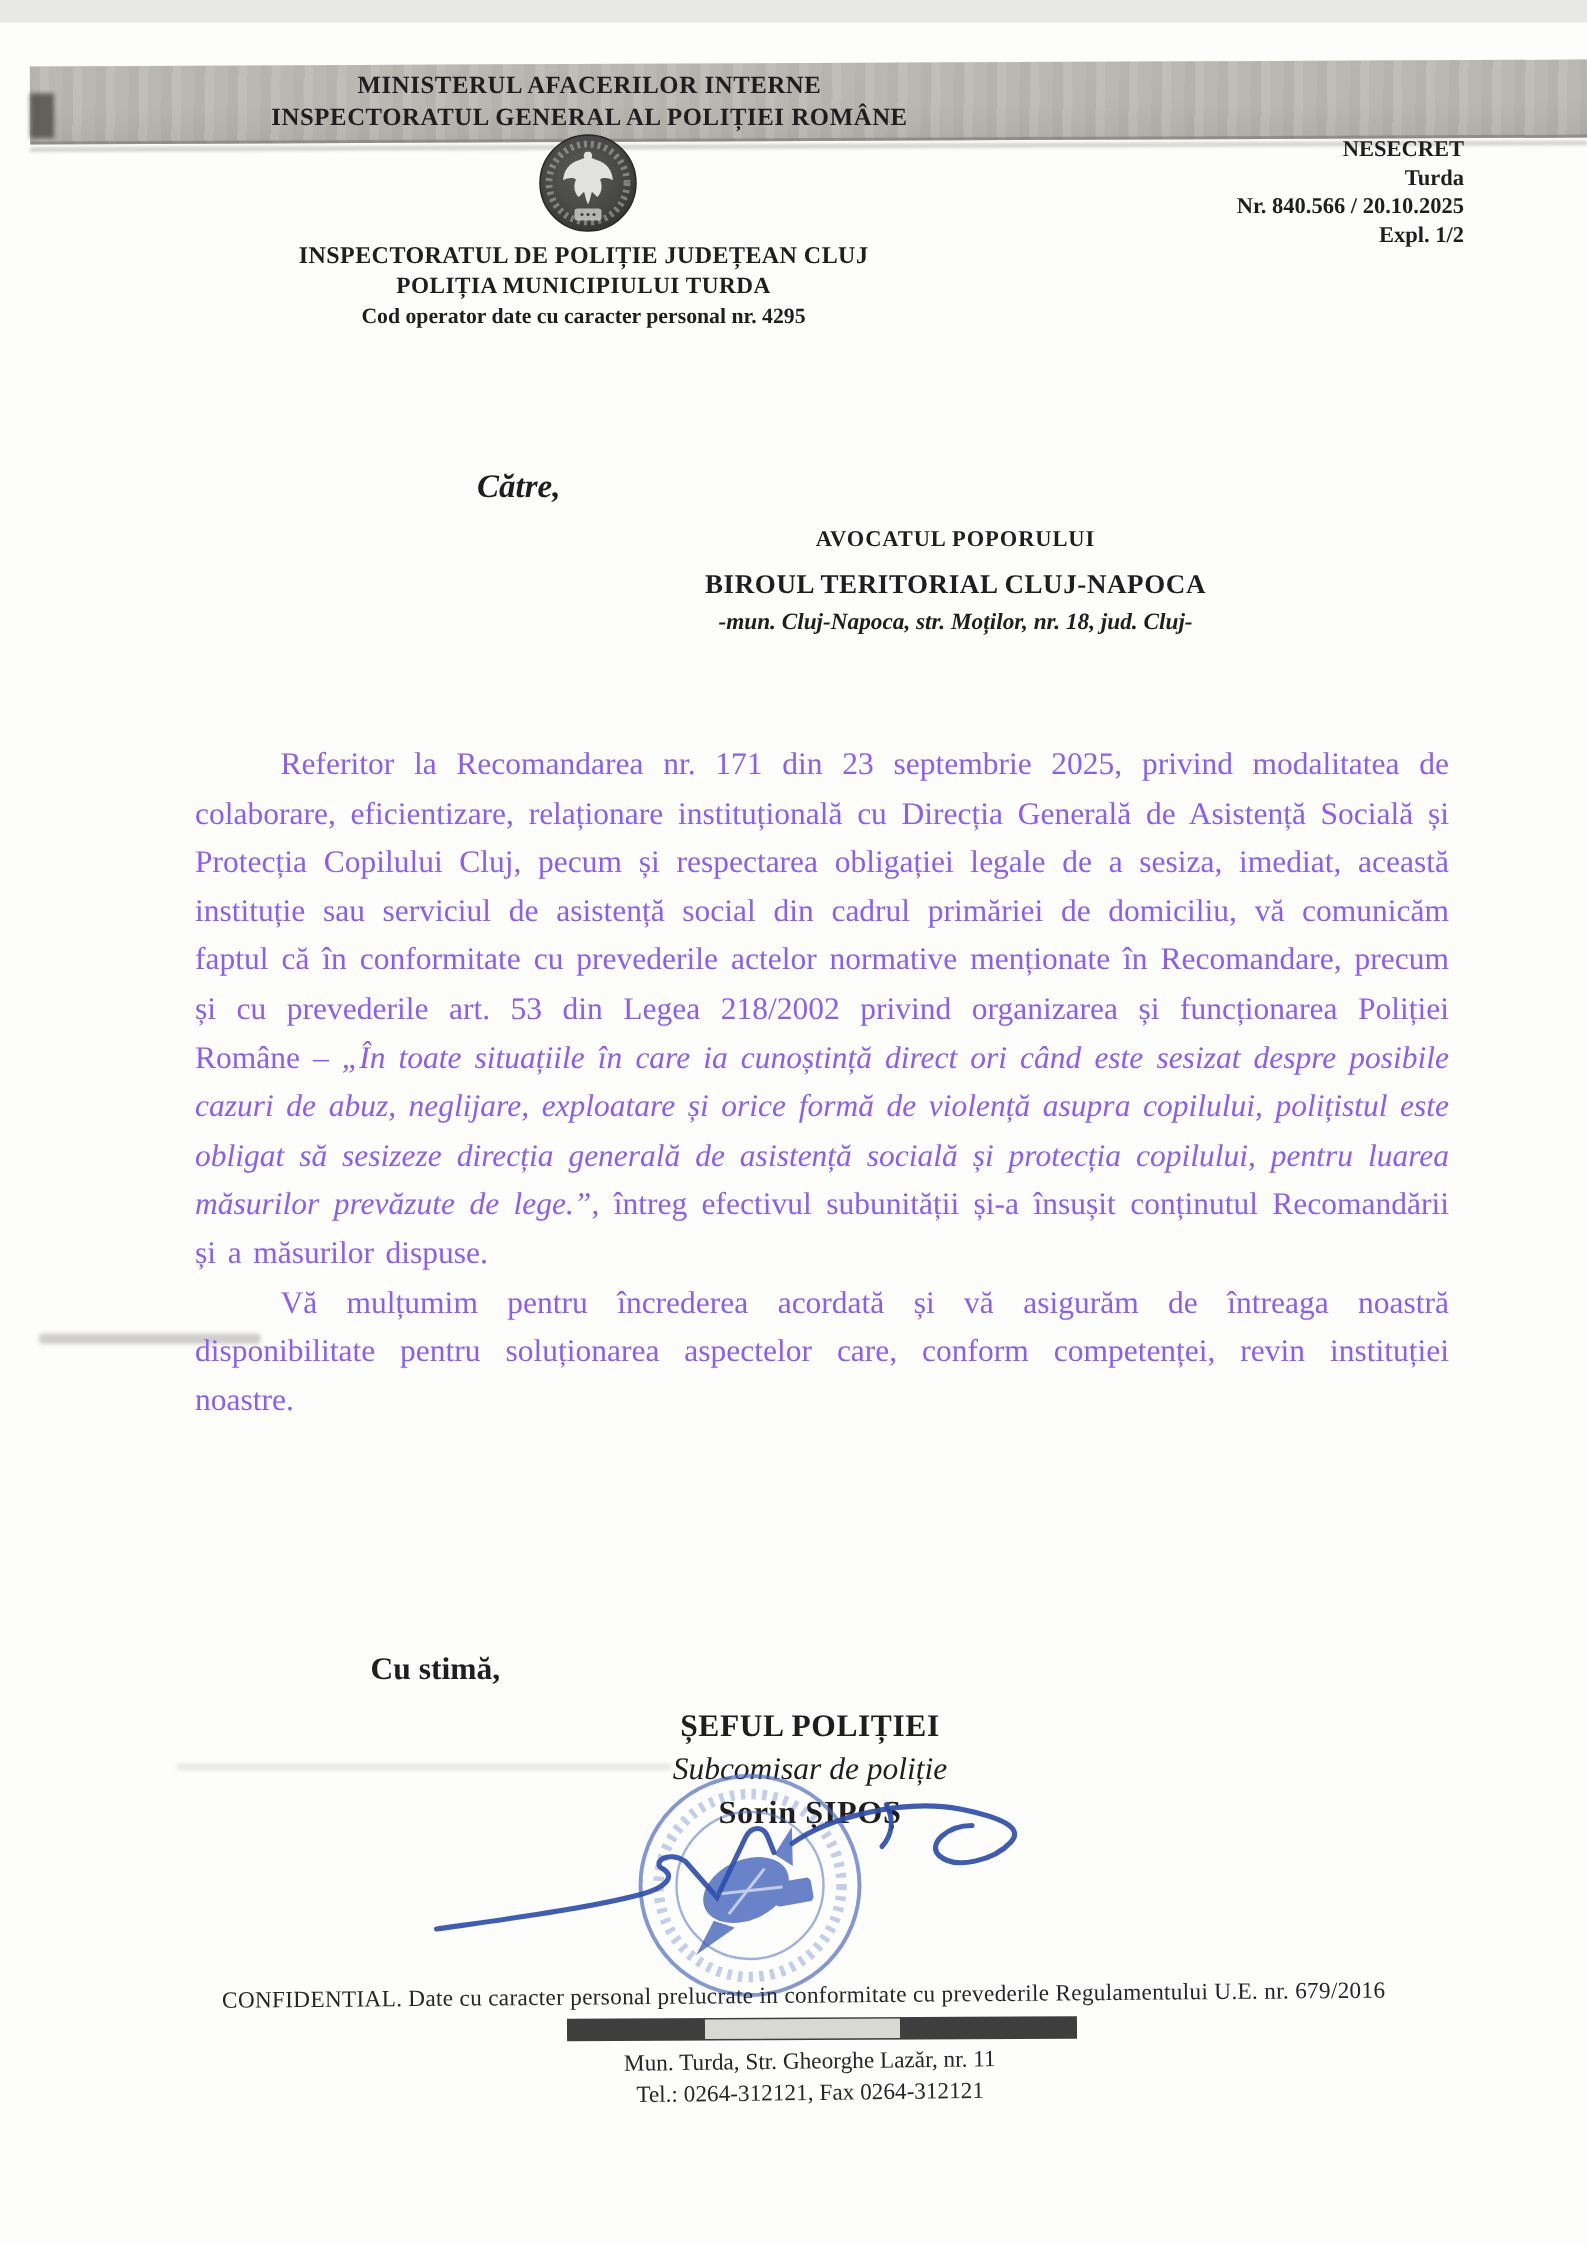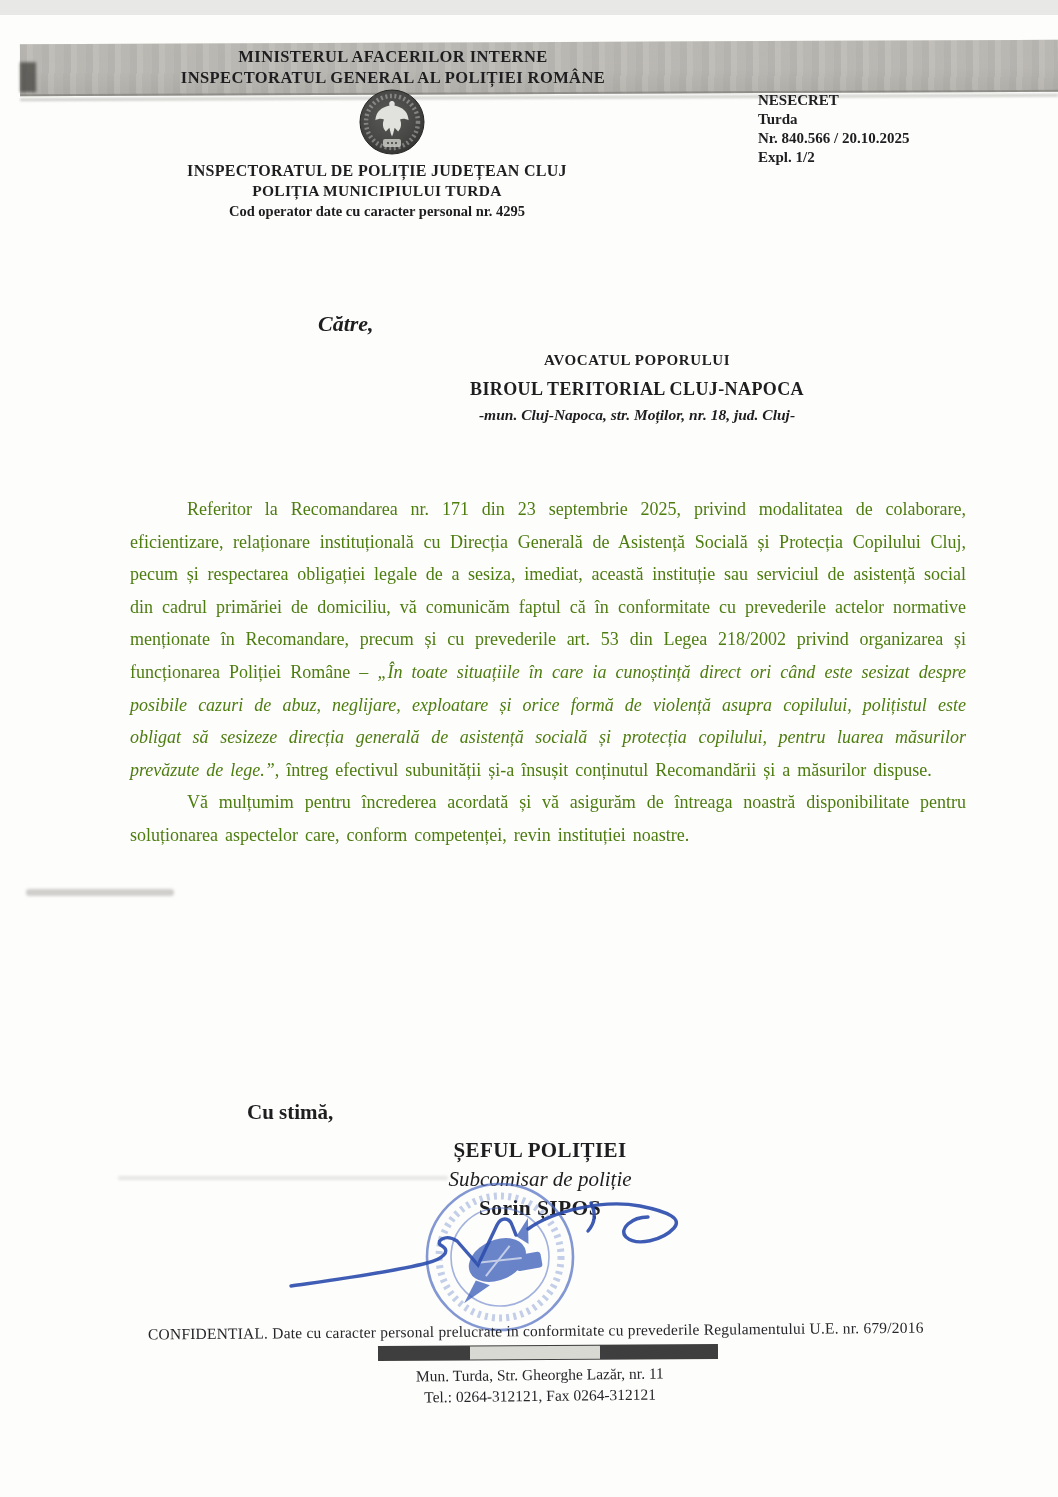--- a/index.html
+++ b/index.html
@@ -30,35 +30,35 @@
   .streak-2{left:118px; top:1161px; width:330px; height:4px; opacity:.5;}
   .bottom-line{
     position:absolute; left:0; top:1486px; width:1058px; height:2px;
     background:linear-gradient(90deg, rgba(120,125,128,.45), rgba(140,145,148,.3) 60%, rgba(120,125,128,.5));
     transform:rotate(.2deg);
   }
   
   .org-block{position:absolute; left:88px; top:31px; width:610px; text-align:center;
     font-weight:bold; font-size:16.5px; line-height:21px; letter-spacing:.4px;}
   .emblem{position:absolute; left:356px; top:72px; width:72px; height:72px;}
-  .unit-block{position:absolute; left:72px; top:145px; width:610px; text-align:center; font-weight:bold;}
+  .unit-block{position:absolute; left:84px; top:145px; width:610px; text-align:center; font-weight:bold;}
   .unit-line1{font-size:16px; line-height:21px; letter-spacing:.3px;}
   .unit-line2{font-size:15.5px; line-height:20px; letter-spacing:.3px;}
   .unit-line3{font-size:14.5px; line-height:20px;}
-  .class-block{position:absolute; left:758px; top:76px; width:218px; text-align:left;
+  .class-block{position:absolute; left:758px; top:76px; width:218px; text-align:right;
     font-weight:bold; font-size:15px; line-height:19px;}
   
   .catre{position:absolute; left:318px; top:296px; font-size:22px; font-weight:bold; font-style:italic;}
   .addressee{position:absolute; left:217px; top:330px; width:840px; text-align:center;}
   .addr-name{font-size:15px; font-weight:bold; line-height:30px; letter-spacing:.6px;}
   .addr-office{font-size:18px; font-weight:bold; line-height:28px; letter-spacing:.4px;}
   .addr-street{font-size:15.5px; font-weight:bold; font-style:italic; line-height:23px;}
   
   .body-text{position:absolute; left:130px; top:478px; width:836px;
-    font-size:18px; line-height:32.6px; text-align:justify; word-spacing:2.5px; color:#4d7c0f;}
+    font-size:21px; line-height:32.6px; text-align:justify; word-spacing:2.5px; color:#8b5cf6;}
   .body-text p{margin:0; text-indent:57px;}
   .quote-italic{font-style:italic;}
   
   .closing{position:absolute; left:247px; top:1085px; font-size:21px;font-weight:bold;}
   .sig-block{position:absolute; left:335px; top:1121px; width:410px; text-align:center;}
   .sig-role{font-size:21px; font-weight:bold; line-height:29px; letter-spacing:.4px;}
   .sig-rank{font-size:21px; font-style:italic; line-height:29px;}
   .sig-name{font-size:21.5px; font-weight:bold; line-height:29px; letter-spacing:.4px;}
   .stamp{position:absolute; left:285px; top:1158px; width:430px; height:205px;}
   

